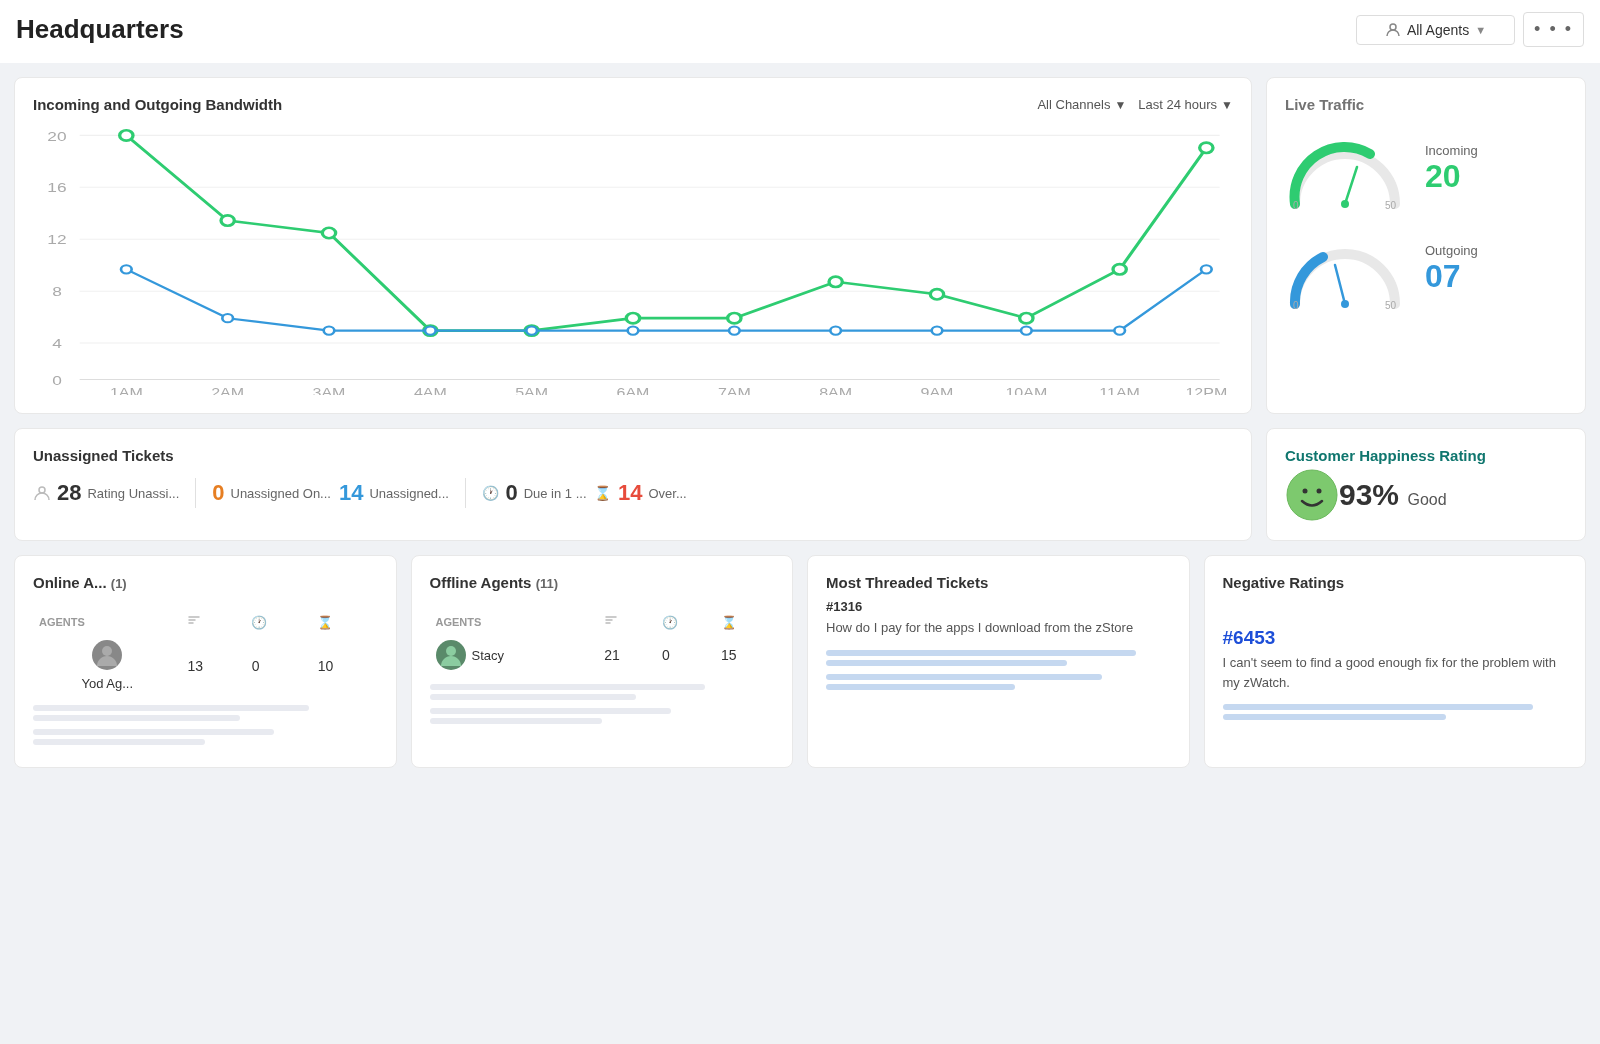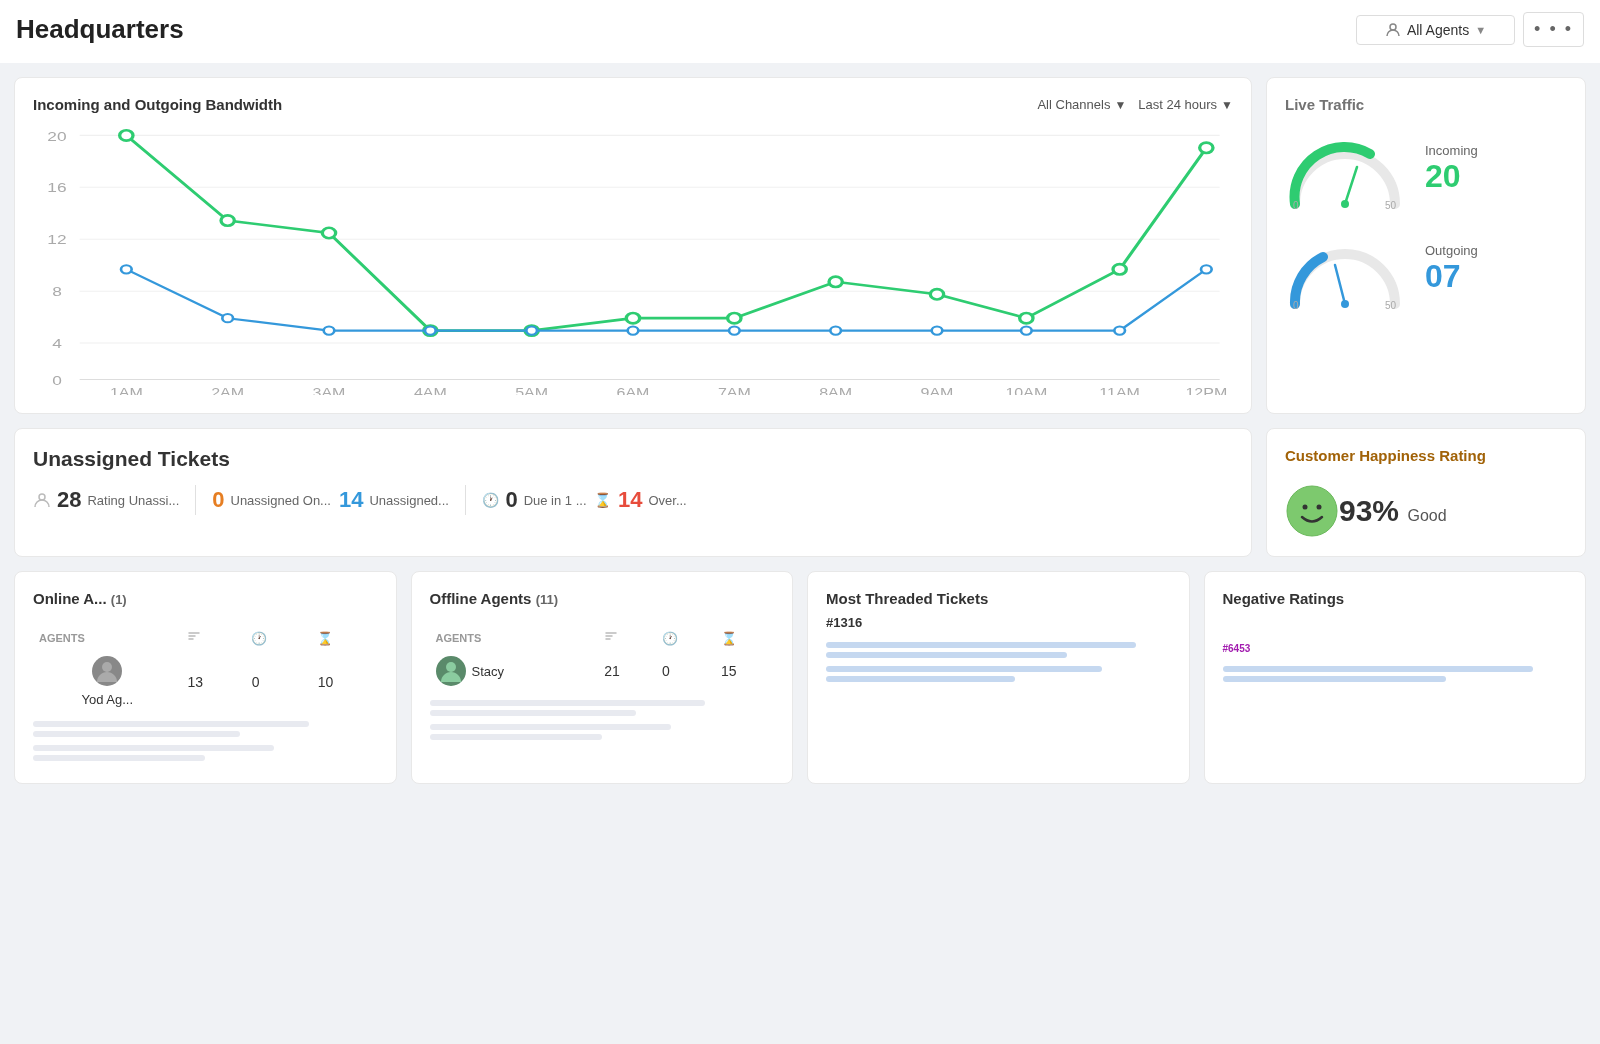--- a/index.html
+++ b/index.html
@@ -33,34 +33,34 @@
     .gauge-section { display: flex; align-items: center; gap: 20px; margin-bottom: 20px; }
     .gauge-container { position: relative; width: 120px; height: 80px; }
     .gauge-info { flex: 1; }
     .gauge-label { font-size: 13px; color: #666; }
     .gauge-value { font-size: 32px; font-weight: 700; }
     .gauge-value.green { color: #2ecc71; }
     .gauge-value.blue { color: #3498db; }
 
     
     .unassigned-card { grid-column: 1; grid-row: 2; }
-    .unassigned-title { font-size: 21px; font-weight: 600; color: #333; margin-bottom: 14px; }
+    .unassigned-title { font-size: 15px; font-weight: 600; color: #333; margin-bottom: 14px; }
     .tickets-row { display: flex; align-items: center; gap: 8px; flex-wrap: wrap; }
     .ticket-stat { display: flex; align-items: center; gap: 6px; font-size: 14px; }
     .ticket-number { font-size: 22px; font-weight: 700; }
     .ticket-number.orange { color: #e67e22; }
     .ticket-number.blue { color: #3498db; }
     .ticket-number.red { color: #e74c3c; }
     .ticket-number.dark { color: #333; }
     .ticket-label { color: #666; font-size: 13px; }
     .ticket-divider { width: 1px; height: 30px; background: #e0e0e0; margin: 0 8px; }
 
     
     .happiness-card { grid-column: 2; grid-row: 2; display: flex; flex-direction: column; }
-    .happiness-title { font-size: 15px; font-weight: 600; color: #a16207; margin-bottom: 20px; }
+    .happiness-title { font-size: 15px; font-weight: 600; color: #0f766e; margin-bottom: 4px; }
     .happiness-content { display: flex; align-items: center; }
     .happiness-pct { font-size: 30px; font-weight: 700; color: #333; }
     .happiness-good { font-size: 16px; color: #555; margin-left: 4px; }
 
     
     .bottom-grid { grid-column: 1 / 3; grid-row: 3; display: grid; grid-template-columns: 1fr 1fr 1fr 1fr; gap: 14px; }
 
     .agent-table { width: 100%; border-collapse: collapse; margin-top: 19px; }
     .agent-table th { font-size: 11px; color: #999; text-transform: uppercase; font-weight: 600; padding: 4px 6px; text-align: left; }
     .agent-table td { font-size: 14px; color: #333; padding: 6px 6px; }
@@ -73,21 +73,21 @@
     .skeleton-line { height: 6px; background: #e8eaf0; border-radius: 3px; margin: 4px 0; }
 
     
     .threaded-title { font-size: 15px; font-weight: 600; color: #333; margin-bottom: 8px; }
     .ticket-id { font-size: 13px; font-weight: 600; color: #333; margin-bottom: 4px; }
     .ticket-desc { font-size: 13px; color: #555; line-height: 1.5; }
     .skeleton-line-blue { height: 6px; background: #c5d8f0; border-radius: 3px; margin: 4px 0; }
 
     
     .neg-title { font-size: 15px; font-weight: 600; color: #333; margin-bottom: 8px; }
-    .neg-id { font-size: 10px; font-weight: 600; color: #a21caf; margin-bottom: 4px; margin-top: 36px; }
+    .neg-id { font-size: 19px; font-weight: 600; color: #1d4ed8; margin-bottom: 4px; margin-top: 36px; }
     .neg-desc { font-size: 13px; color: #555; line-height: 1.5; }
 
     .chevron { font-size: 12px; color: #555; }
 
     .clock-icon { display: inline-block; color: #999; font-size: 14px; }
     .hourglass-icon { color: #e74c3c; font-size: 14px; }
   </style>
 </head>
 <body>
 
@@ -384,31 +384,33 @@
         <div class="skeleton-line" style="width:80%;"></div>
         <div class="skeleton-line" style="width:60%;"></div>
         <div class="skeleton-line" style="width:70%;margin-top:8px;"></div>
         <div class="skeleton-line" style="width:50%;"></div>
       </div>
     </div>
 
     <div class="card">
       <div class="threaded-title">Most Threaded Tickets</div>
       <div class="ticket-id">#1316</div>
+      <div class="ticket-desc">How do I pay for the apps I download from the zStore</div>
       <div style="margin-top:12px;">
         <div class="skeleton-line-blue" style="width:90%;"></div>
         <div class="skeleton-line-blue" style="width:70%;"></div>
         <div class="skeleton-line-blue" style="width:80%;margin-top:8px;"></div>
         <div class="skeleton-line-blue" style="width:55%;"></div>
       </div>
     </div>
 
     <div class="card">
       <div class="neg-title">Negative Ratings</div>
       <div class="neg-id">#6453</div>
+      <div class="neg-desc">I can't seem to find a good enough fix for the problem with my zWatch.</div>
       <div style="margin-top:12px;">
         <div class="skeleton-line-blue" style="width:90%;"></div>
         <div class="skeleton-line-blue" style="width:65%;"></div>
       </div>
     </div>
 
   </div>
 
 </div>
 

